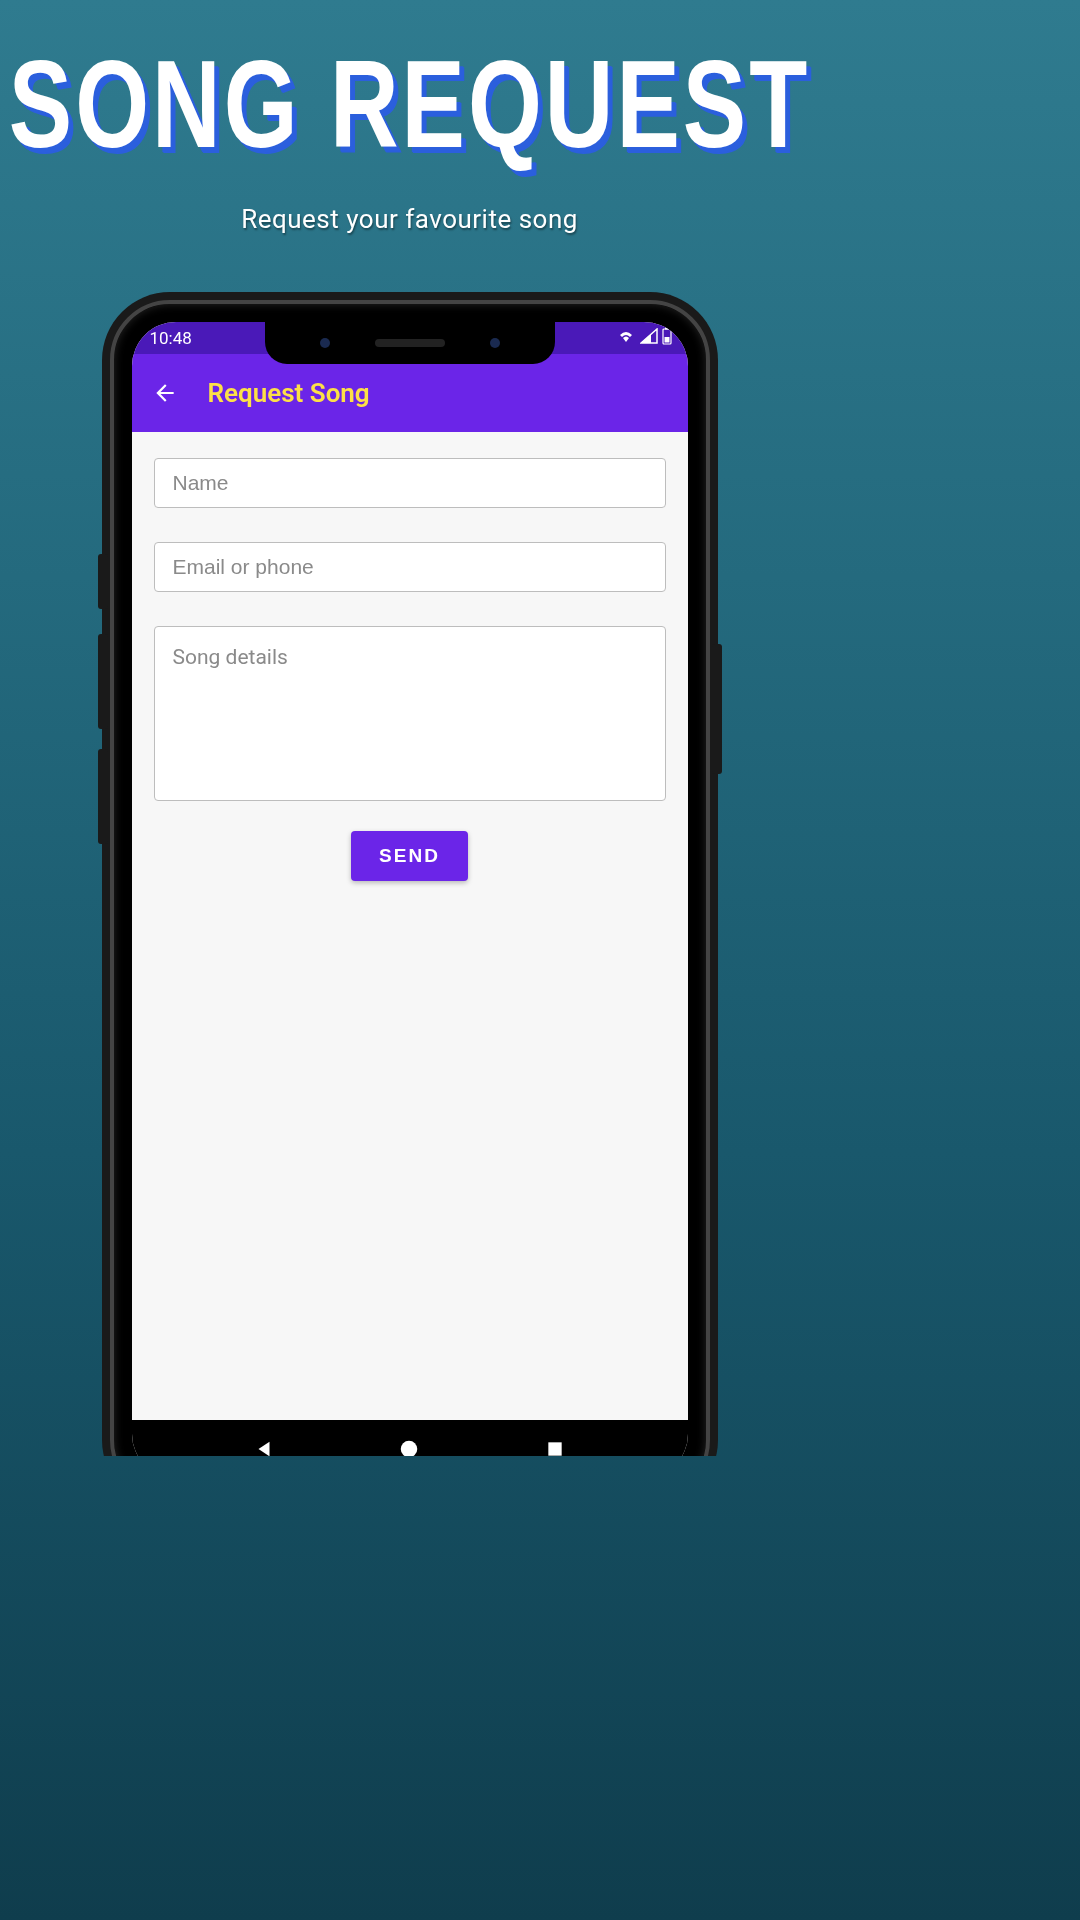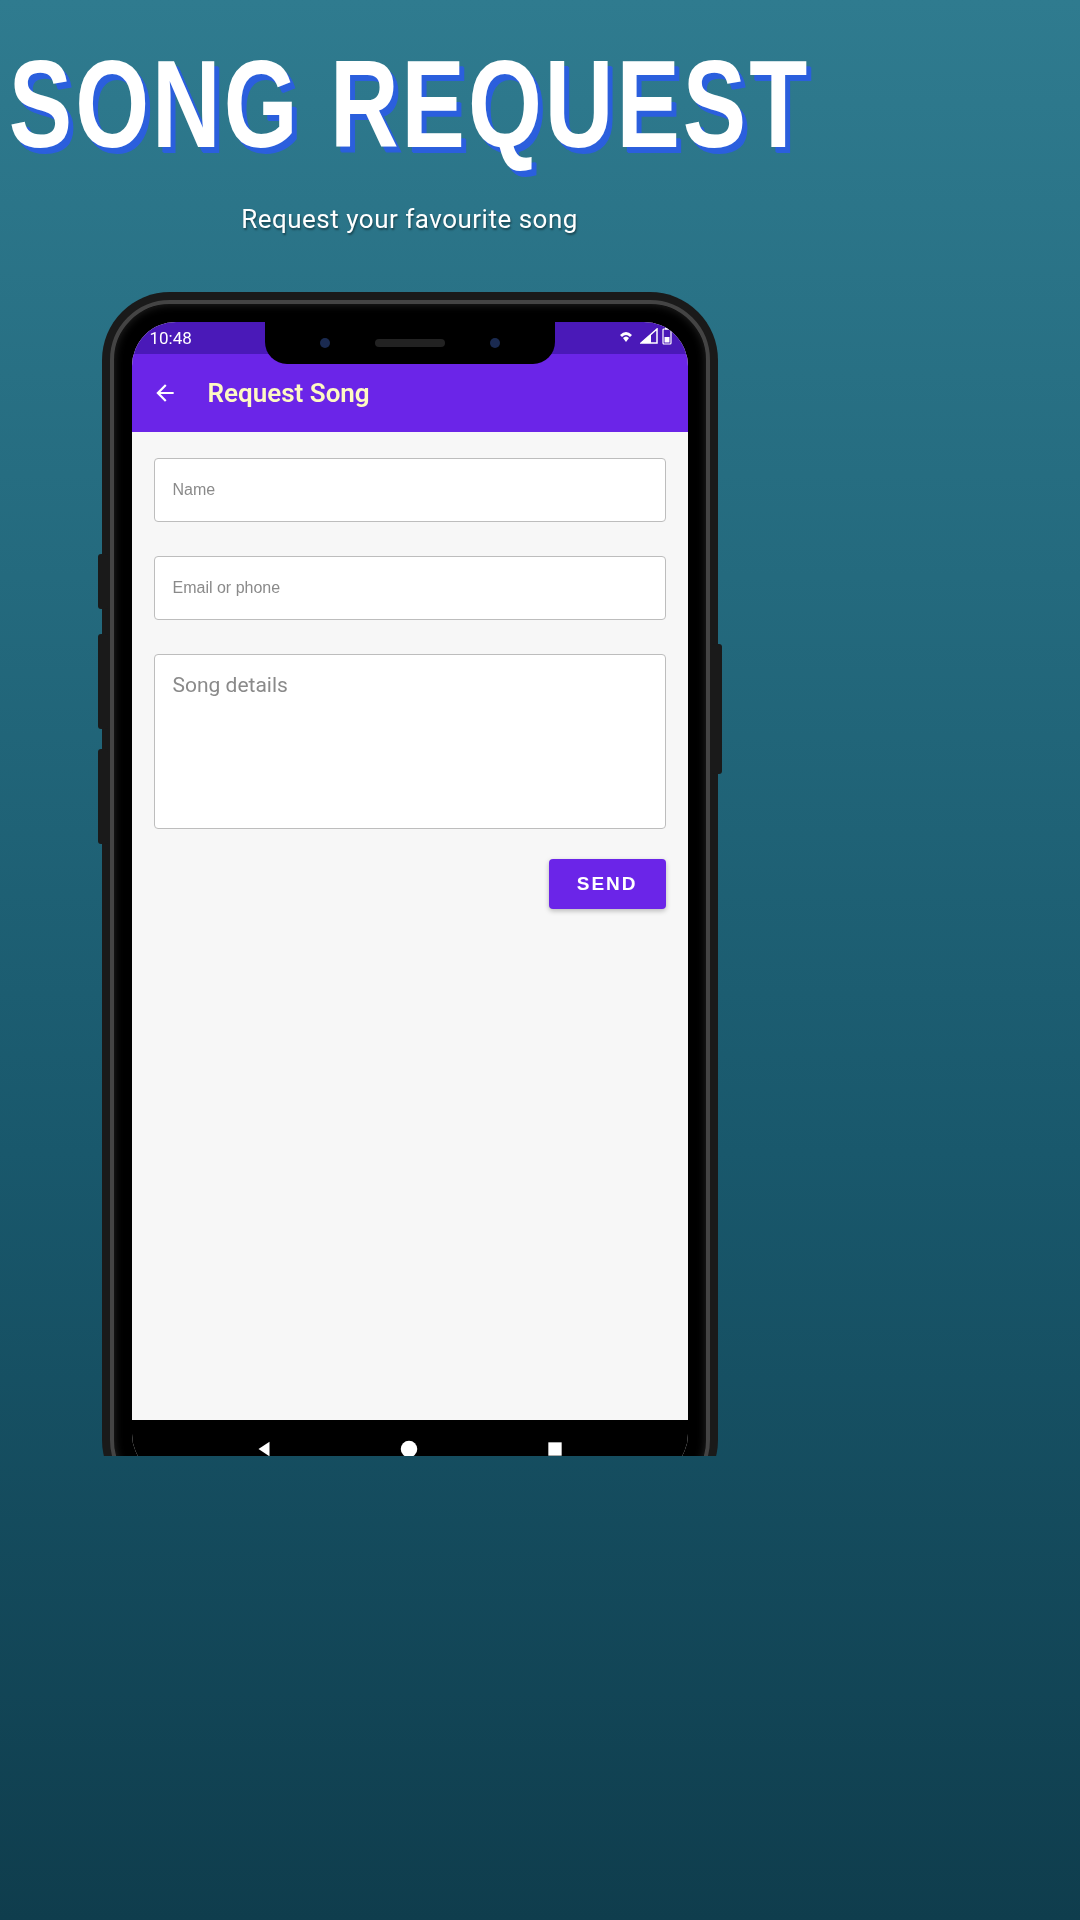--- a/index.html
+++ b/index.html
@@ -121,21 +121,21 @@
   .icon-wifi, .icon-signal, .icon-batt { display:inline-block; }
 
   
   .app-bar {
     height: 78px;
     background: #6b25e8;
     display: flex;
     align-items: center;
     padding: 0 18px;
     gap: 28px;
-    color: #fef9c3;
+    color: #fde047;
   }
   .back-btn {
     width: 30px; height: 30px;
     display:flex; align-items:center; justify-content:center;
     cursor: pointer;
   }
   .app-bar-title {
     font-size: 26px;
     font-weight: 600;
   }
@@ -143,43 +143,43 @@
   
   .form-area {
     background: #f7f7f7;
     padding: 26px 22px;
   }
   .text-field {
     width: 100%;
     border: 1.5px solid #bdbdbd;
     border-radius: 4px;
     background: #fff;
-    font-size: 16px;
+    font-size: 21px;
     color: #333;
-    padding: 22px 18px;
+    padding: 12px 18px;
     margin-bottom: 34px;
     outline: none;
   }
   .text-field::placeholder { color: #8a8a8a; }
   .text-area {
     width: 100%;
     border: 1.5px solid #bdbdbd;
     border-radius: 4px;
     background: #fff;
     font-size: 21px;
     color: #333;
     padding: 18px 18px;
     height: 175px;
     resize: none;
     outline: none;
     font-family: inherit;
     margin-bottom: 26px;
   }
   .text-area::placeholder { color: #8a8a8a; }
-  .btn-row { display:flex; justify-content:flex-end; }
+  .btn-row { display:flex; justify-content:center; }
   .send-btn {
     background: #6b25e8;
     color: #fff;
     border: none;
     border-radius: 4px;
     padding: 14px 28px;
     font-size: 19px;
     font-weight: 600;
     letter-spacing: 2px;
     cursor: pointer;

